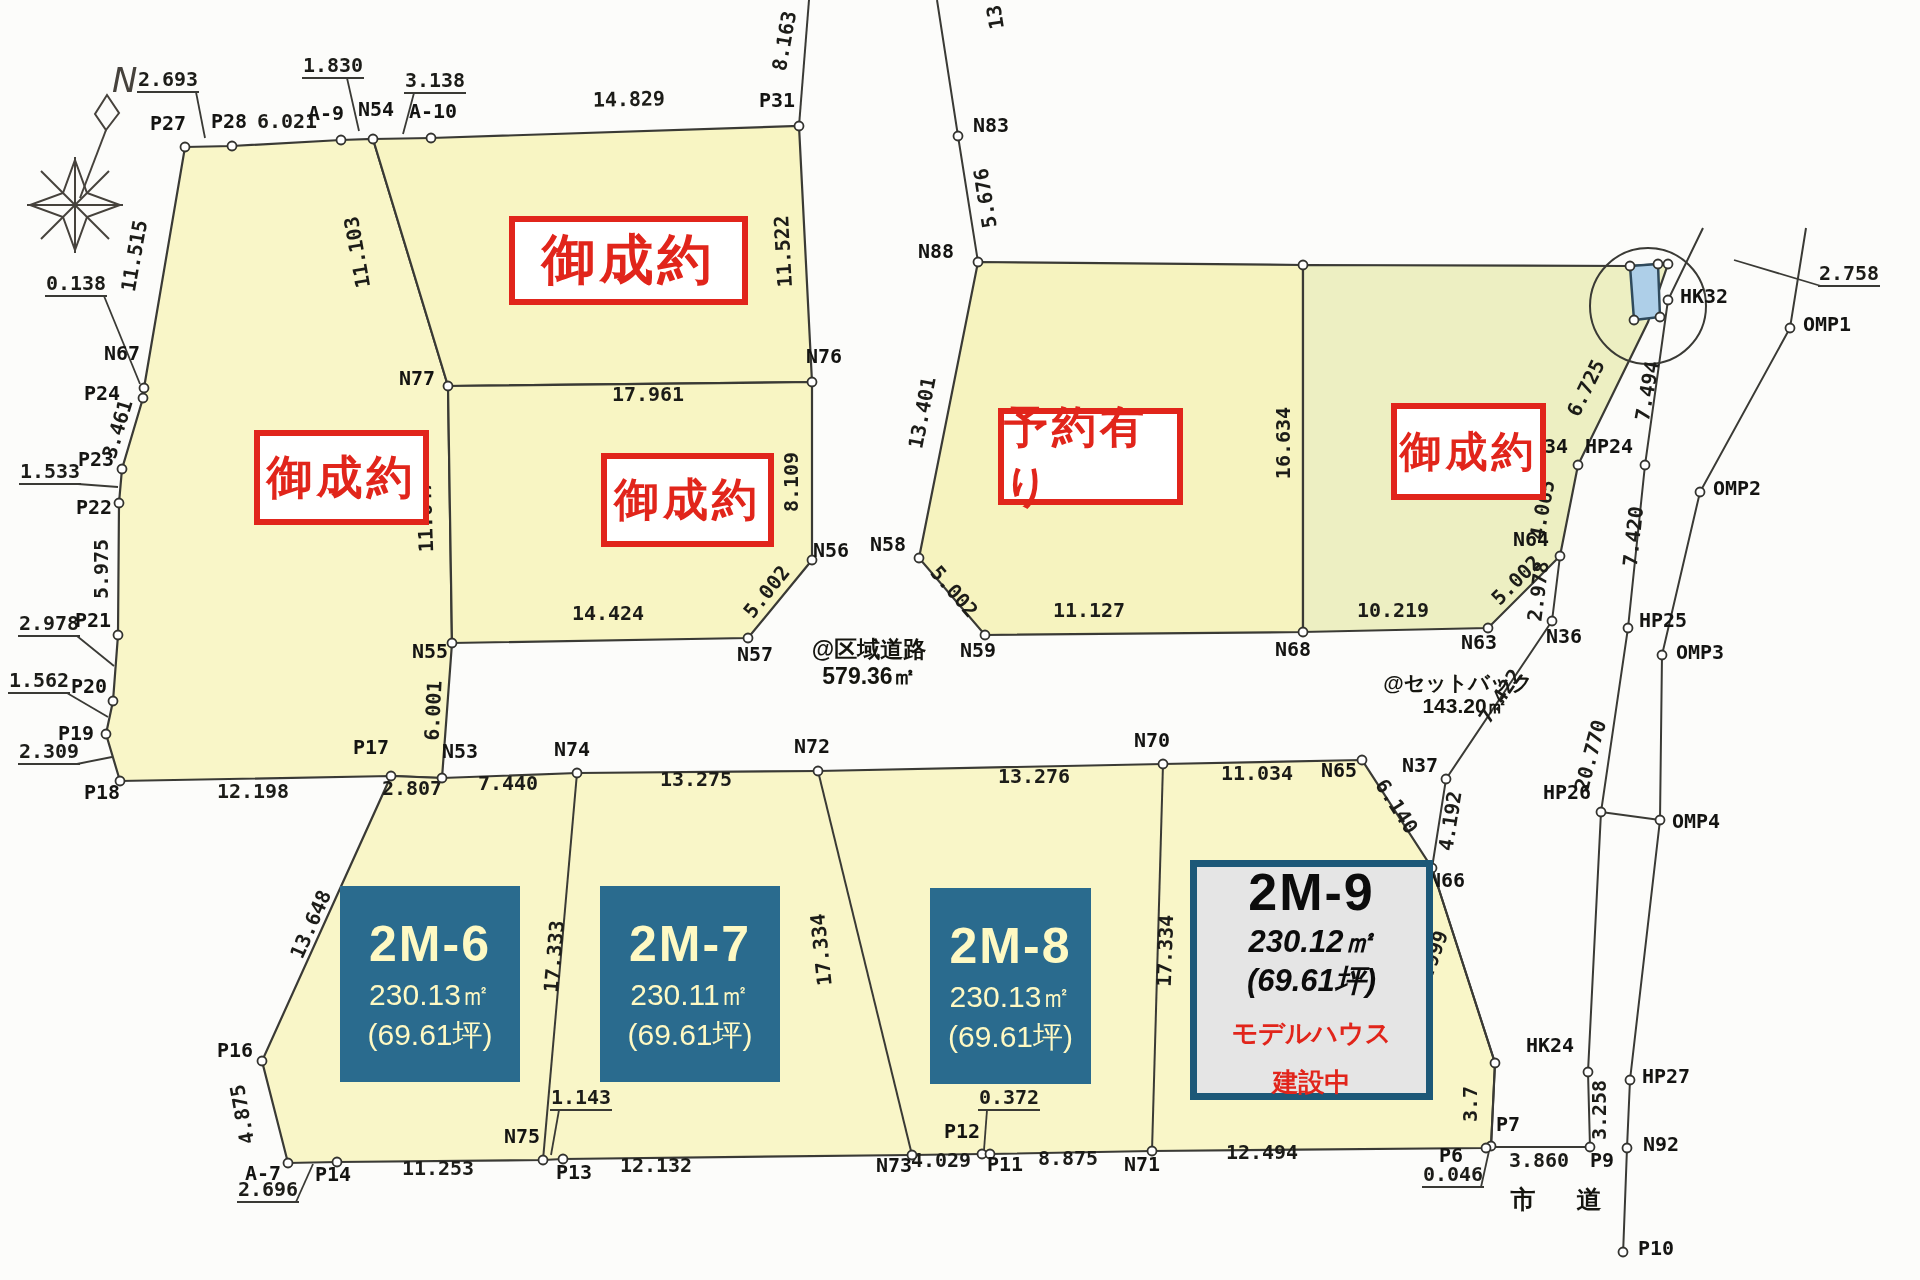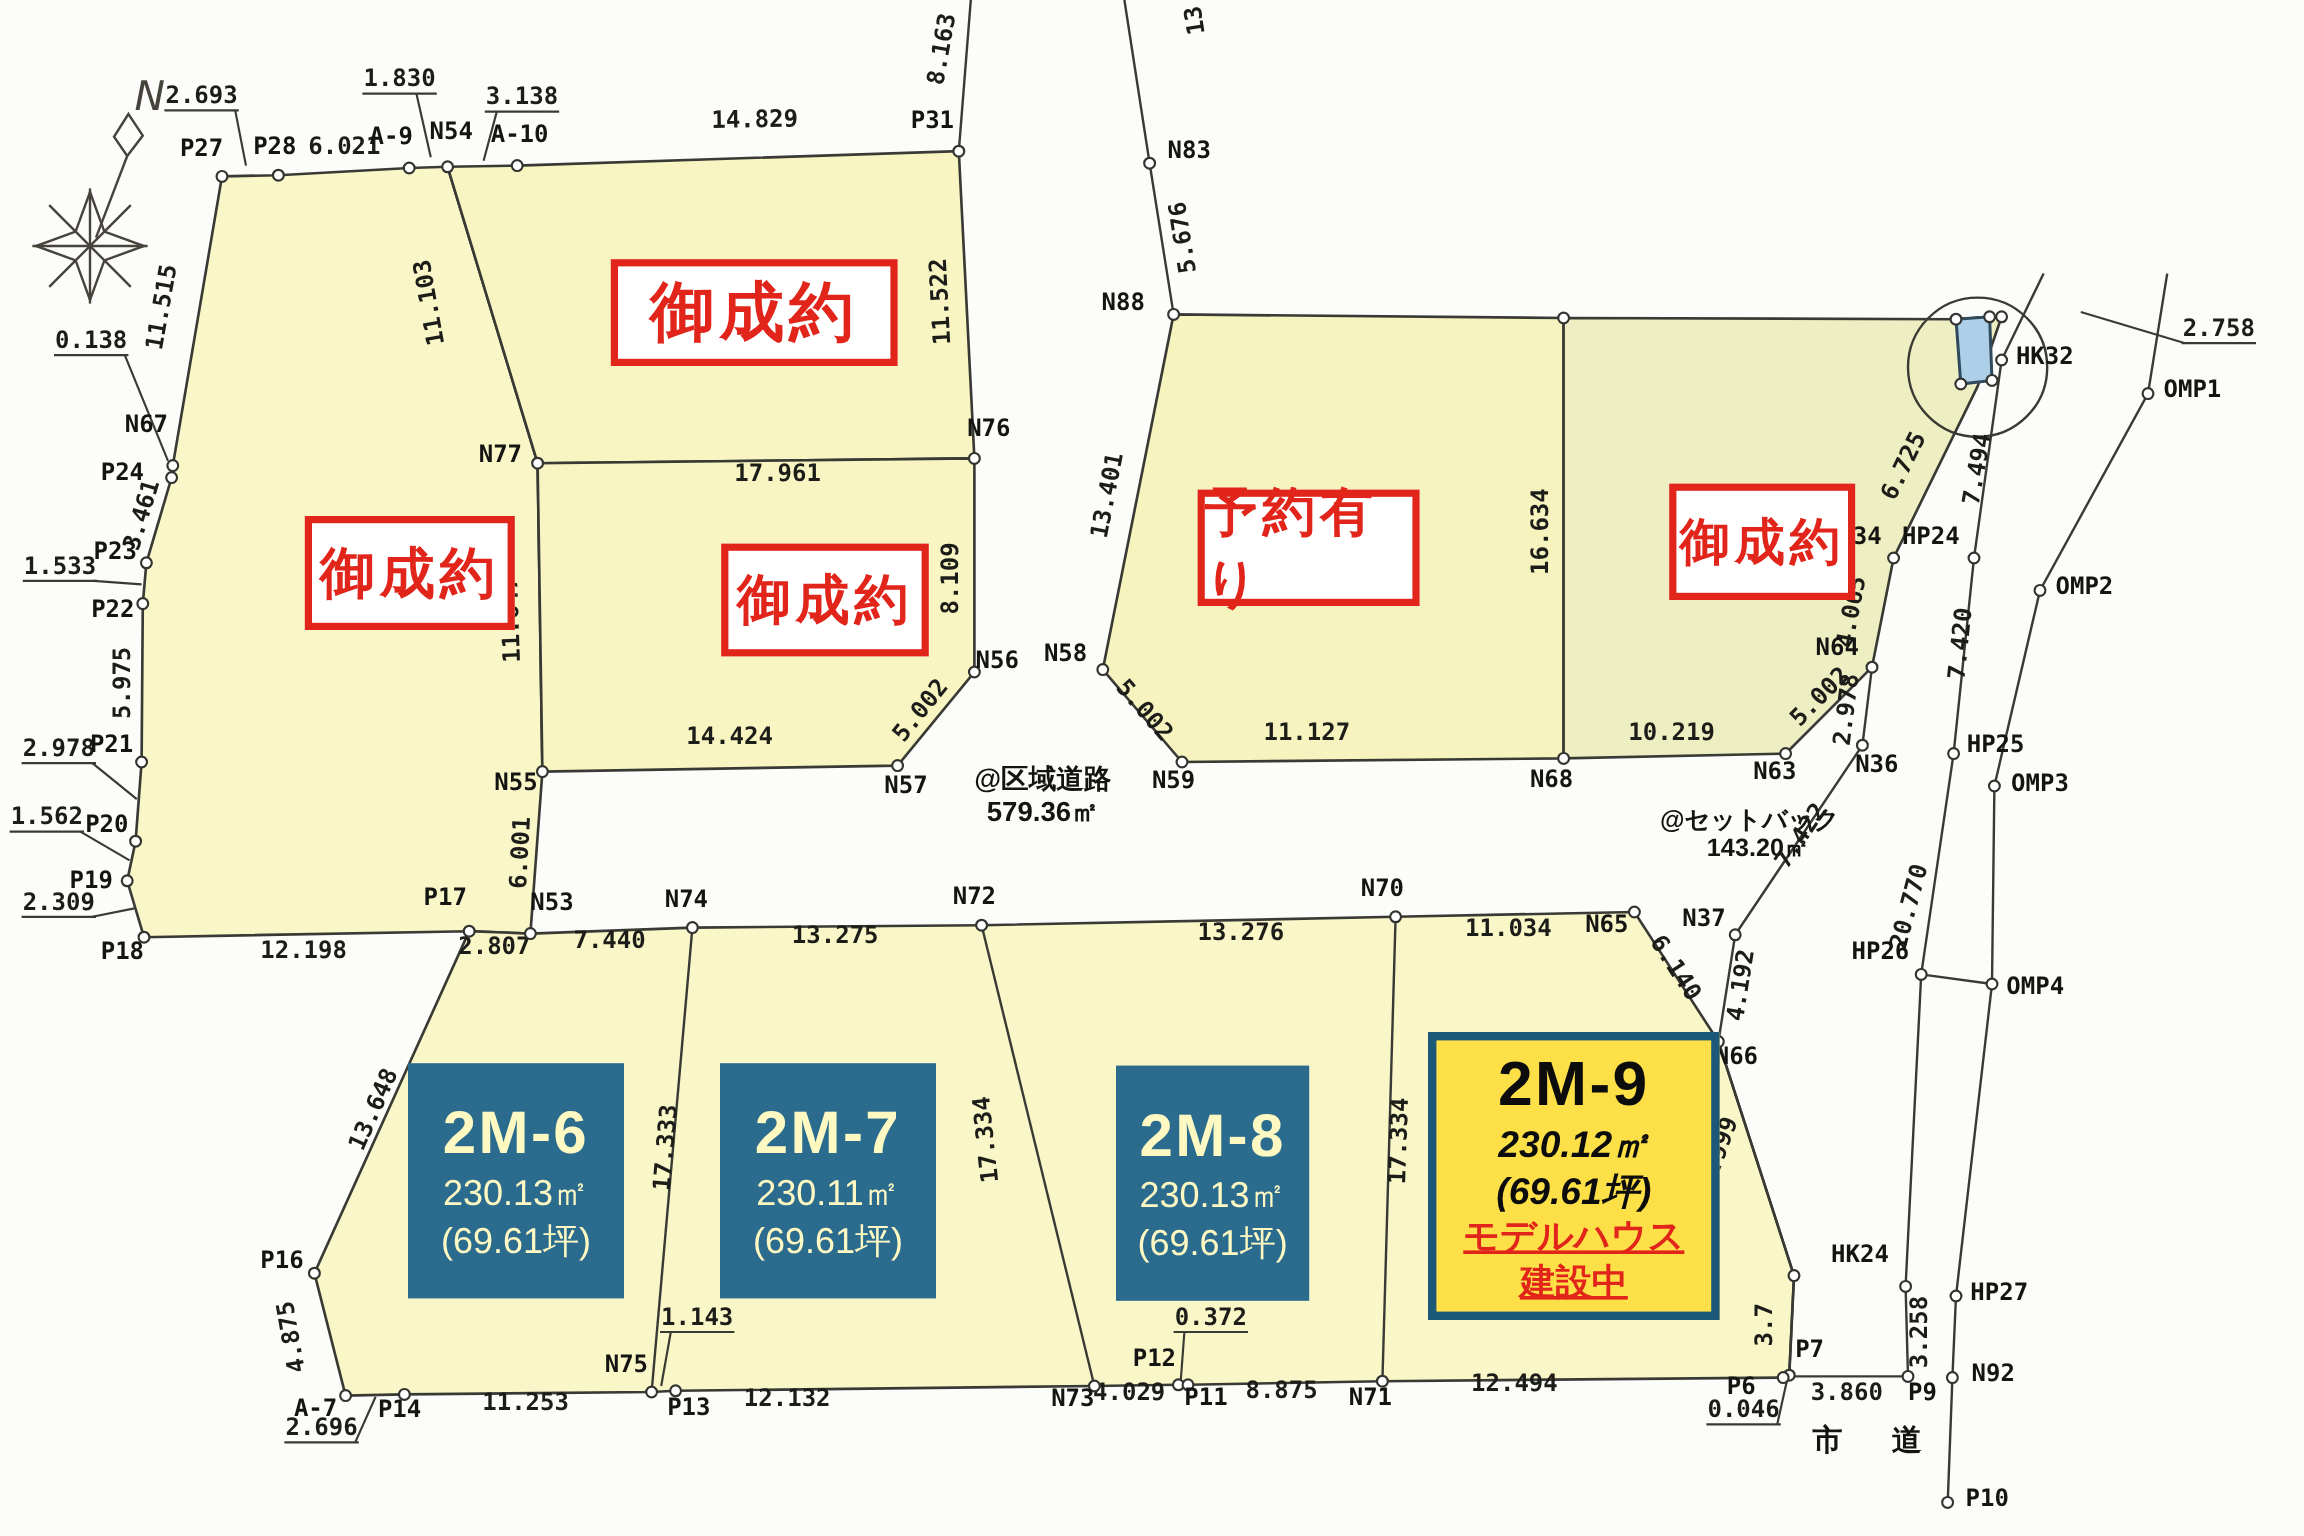--- a/index.html
+++ b/index.html
@@ -11,26 +11,26 @@
   text.pt{font-family:"DejaVu Sans Mono","Liberation Mono",monospace;font-size:20px;font-weight:700;fill:#141412;}
   text.road{font-family:"Liberation Sans","DejaVu Sans",sans-serif;font-weight:700;fill:#15150f;}
   
   .status-box{position:absolute;background:#ffffff;border:6px solid #e1251b;color:#e1251b;
       display:flex;align-items:center;justify-content:center;font-weight:600;
       letter-spacing:4px;box-sizing:border-box;z-index:5;margin-left:36px;}
   
   .lot-box{position:absolute;box-sizing:border-box;display:flex;flex-direction:column;
       align-items:center;justify-content:center;z-index:5;text-align:center;line-height:1.12;}
   .lot-dark{background:#2a6b8e;color:#fef9c3;}
-  .lot-model{background:#fde047;border:7px solid #1c5878;color:#0c0c0c;}
+  .lot-model{background:#e5e5e5;border:7px solid #1c5878;color:#0c0c0c;}
   .lot-name{font-size:50px;font-weight:700;letter-spacing:2px;}
   .lot-model .lot-name{font-size:52px;font-weight:800;}
   .lot-area,.lot-tsubo{font-size:30px;font-weight:400;margin-top:6px;}
   .lot-model .lot-area,.lot-model .lot-tsubo{font-size:31px;font-weight:700;margin-top:4px;font-style:italic;}
-  .lot-note{font-size:30px;font-weight:700;color:#e1251b;margin-top:4px;text-decoration:underline;}
+  .lot-note{font-size:26px;font-weight:700;color:#e1251b;margin-top:20px;}
 </style>
 </head>
 <body>
 
 <div id="stage">
   <svg id="mapsvg" width="1920" height="1280" viewBox="0 0 1920 1280">
 
     <g stroke="#3a3a35" stroke-width="2.2">
       <polygon fill="#f9f6c8" points="185,147 232,146 341,140 373,139 448,386 452,643 442,778 391,776 120,781 106,734 113,701 118,635 119,503 122,469 143,398 144,388"></polygon>
       <polygon fill="#f8f5c3" points="373,139 431,138 799,126 812,382 448,386"></polygon>

